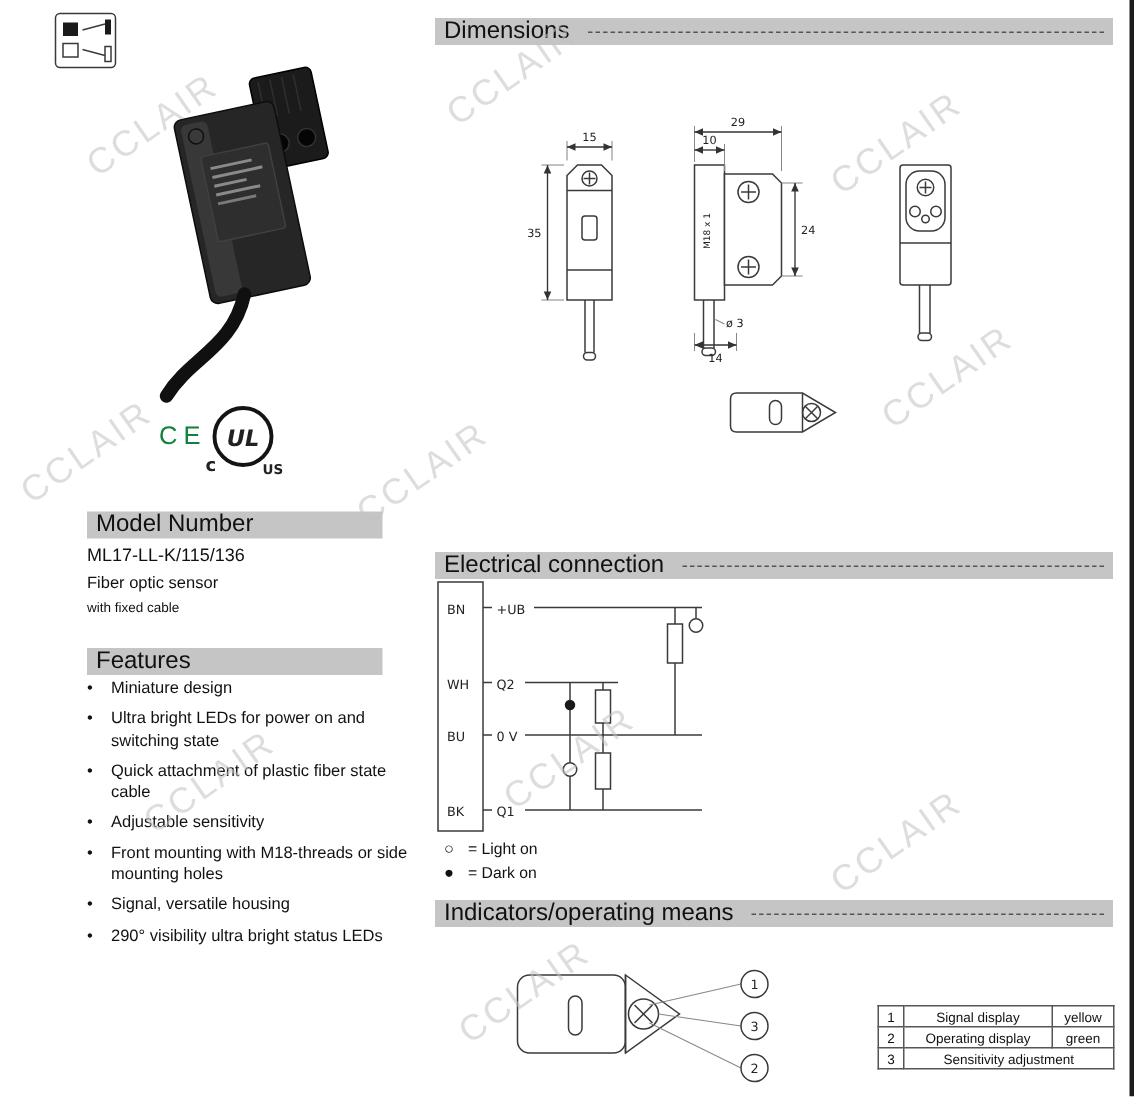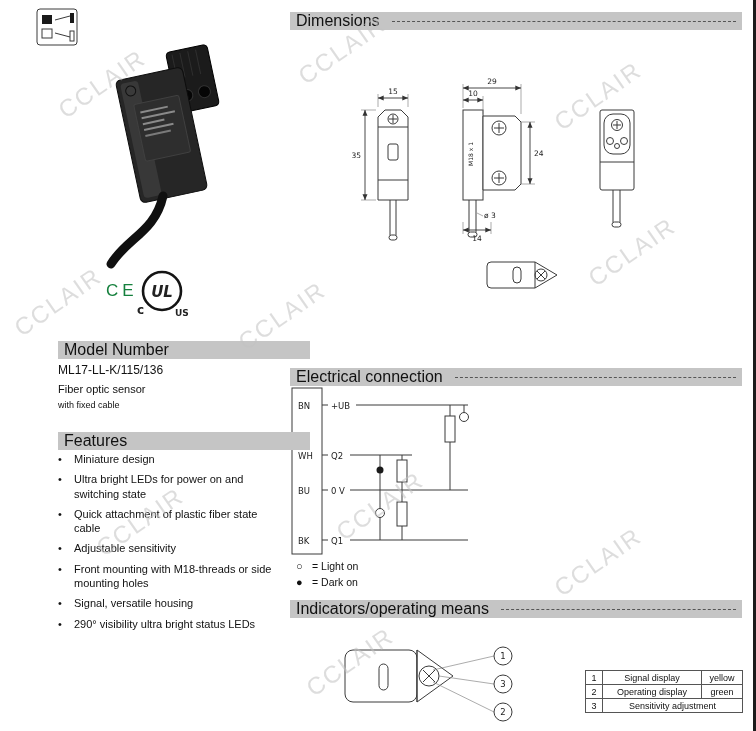--- a/index.html
+++ b/index.html
@@ -14,21 +14,21 @@
     letter-spacing:2px; transform:rotate(-35deg); z-index:6; pointer-events:none;
     font-weight:400;
   }
   
   .bar {
     position:absolute; height:18px; background:#c5c5c5; display:flex;
     align-items:center; font-weight:normal; font-size:16px; padding-left:6px;
     box-sizing:border-box; z-index:2;
   }
   .bar .dash { flex:1; height:0; border-top:1px dashed #555; margin:0 6px 0 12px; }
-  .bar-left { left:58px; width:252px; }
+  .bar-left { left:58px; width:197px; }
   .col-right { position:absolute; left:290px; top:0; width:456px; height:731px; }
   .bar-right { left:0; width:452px; }
 
   .model-number { position:absolute; left:58px; top:363px; font-size:12px; font-weight:normal; }
   .desc        { position:absolute; left:58px; top:383px; font-size:11px; }
   .subdesc     { position:absolute; left:58px; top:400px; font-size:9px; }
 
   .features-list { position:absolute; left:58px; top:452px; width:218px; margin:0; padding:0; list-style:none; }
   .features-list li { display:flex; font-size:11px; line-height:1.3; margin-bottom:6px; }
   .features-list .blt { width:16px; flex:0 0 16px; }

